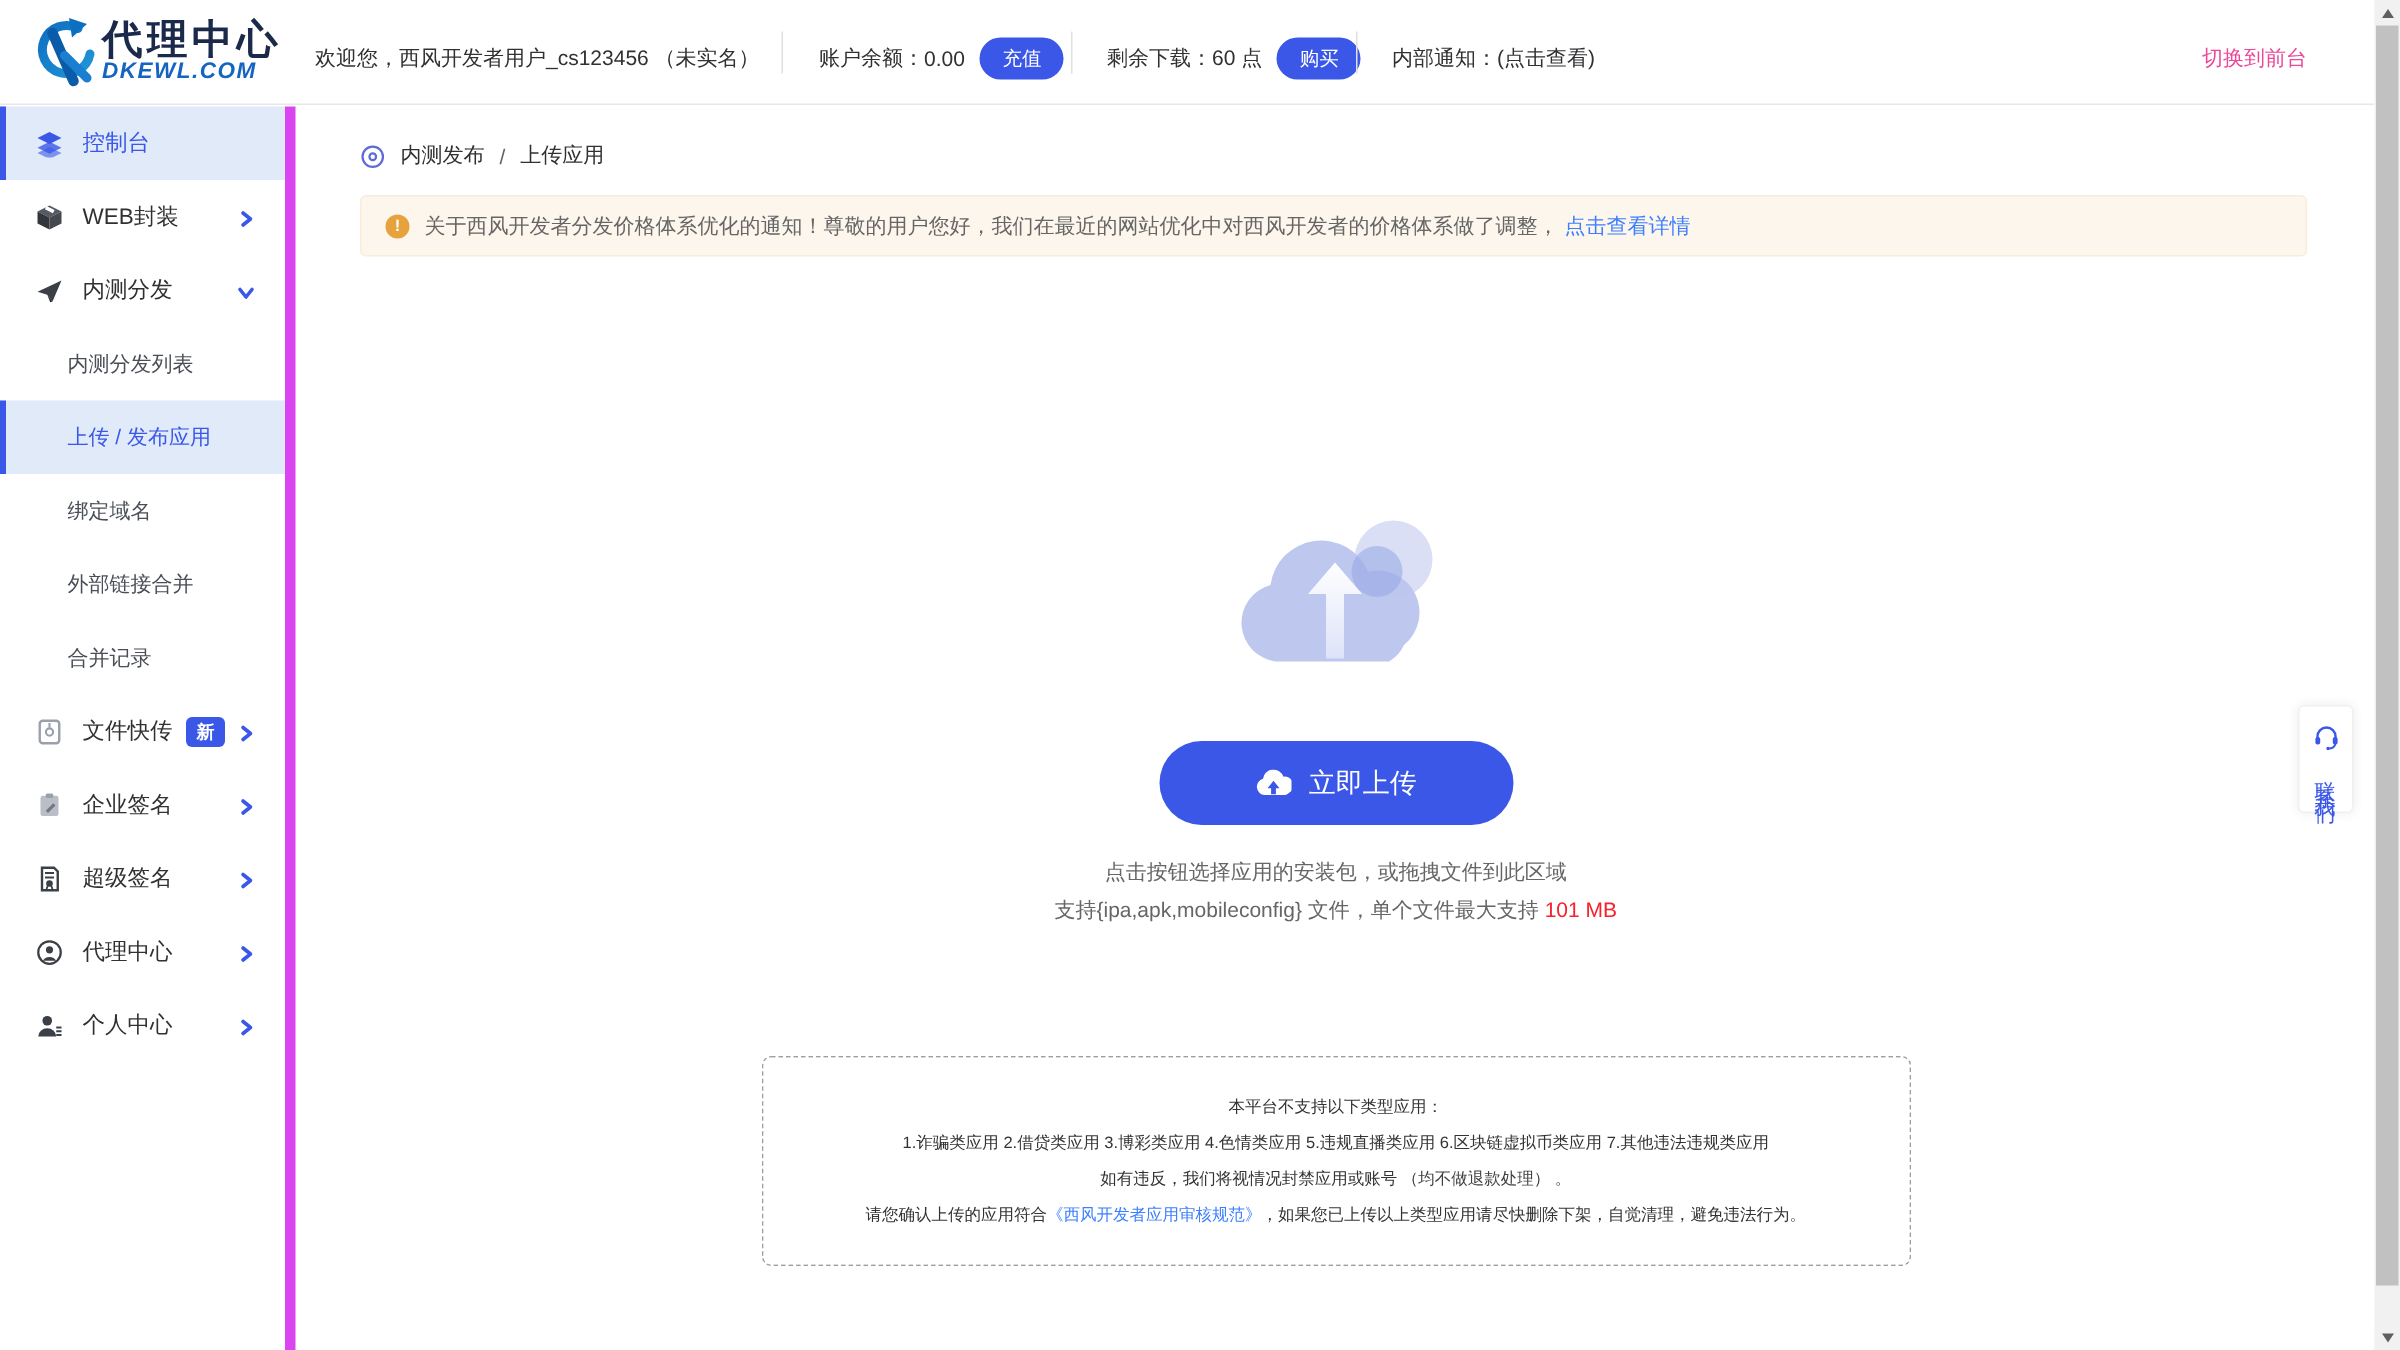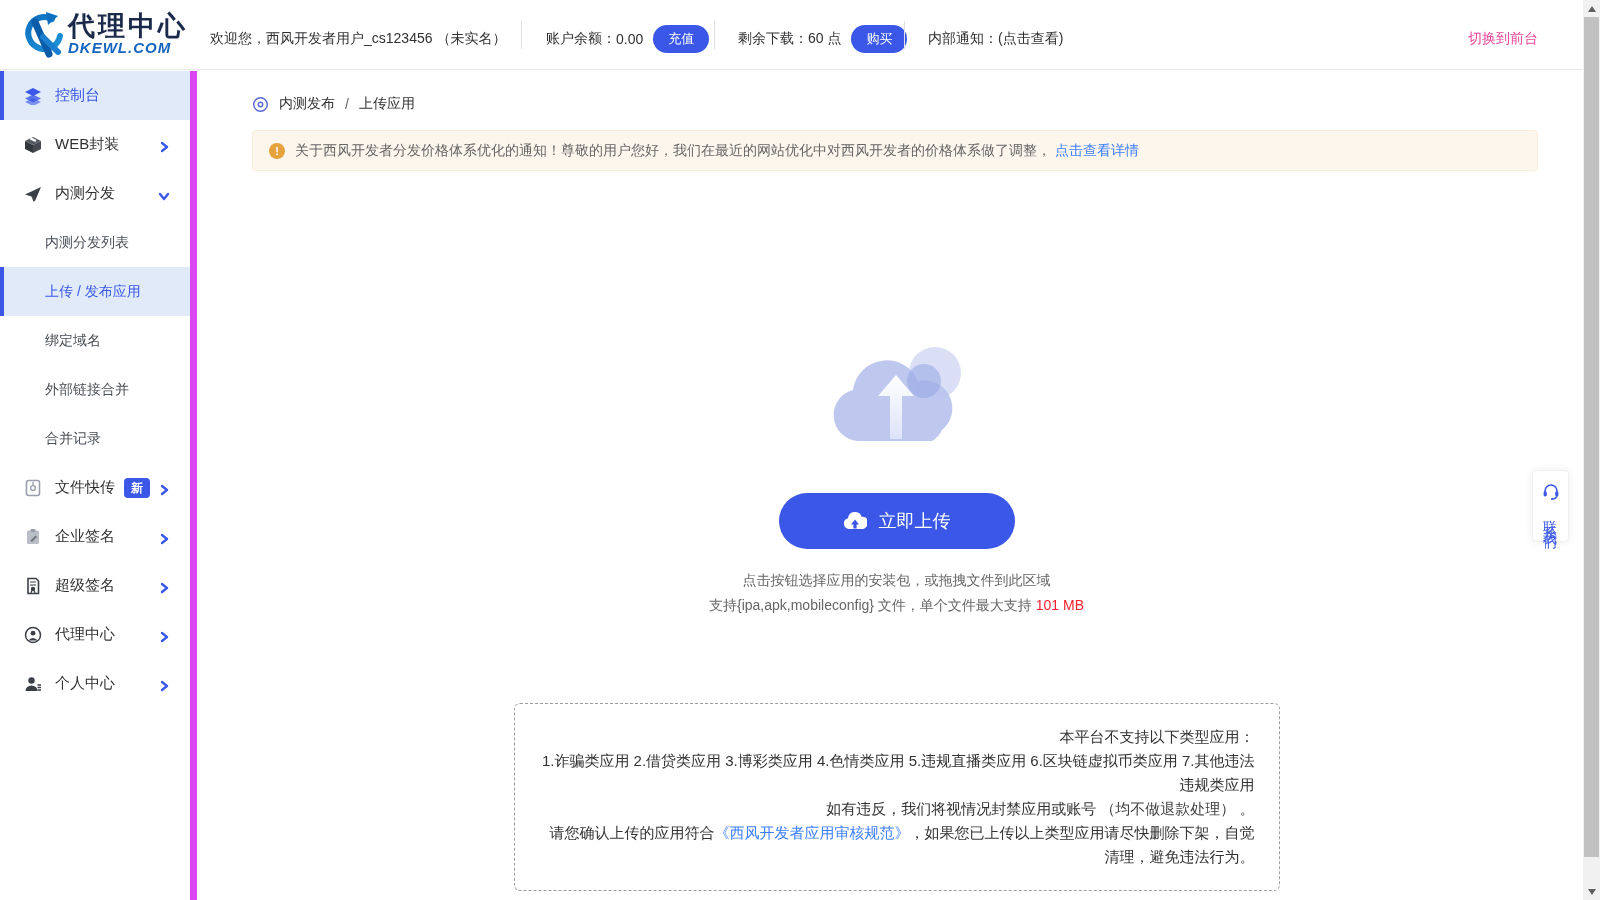--- a/index.html
+++ b/index.html
@@ -32,36 +32,36 @@
   .menu-item .chev { position:absolute; right:20px; top:19px; }
   .menu-item.active { background:#e0eaf9; color:#3a57e8; }
   .menu-item.active::before { content:""; position:absolute; left:0; top:0; bottom:0; width:4px; background:#3a57e8; }
   .sub-item { position:relative; height:49px; display:flex; align-items:center; padding-left:45px; font-size:14px; color:#4a4f57; cursor:pointer; }
   .sub-item.active { background:#e0eaf9; color:#3a57e8; }
   .sub-item.active::before { content:""; position:absolute; left:0; top:0; bottom:0; width:4px; background:#3a57e8; }
   .badge-new { margin-left:9px; background:#3a57e8; color:#fff; font-size:12px; line-height:12px; padding:4px 7px; border-radius:4px; font-weight:bold; }
   .mi-icon { width:18px; height:18px; display:inline-flex; align-items:center; justify-content:center; flex:0 0 18px; }
 
   
-  .main { position:absolute; top:71px; left:198px; right:17px; bottom:0; background:#fff; overflow:hidden;margin-left:12px; }
+  .main { position:absolute; top:71px; left:198px; right:17px; bottom:0; background:#fff; overflow:hidden; }
   .breadcrumb { display:flex; align-items:center; margin:24px 0 0 42px; font-size:14px; color:#303133; }
   .breadcrumb .bc-sep { margin:0 10px; color:#606266; }
   .breadcrumb .bc-icon { margin-right:10px; display:inline-flex; }
   .alert { margin:17px 45px 0 42px; height:41px; background:#fdf6ec; border:1px solid #faecd8; border-radius:4px; display:flex; align-items:center; padding:0 16px; font-size:14px; color:#666; }
   .warn-badge { width:16px; height:16px; border-radius:50%; background:#e6a23c; color:#fff; font-size:11px; font-weight:bold; display:flex; align-items:center; justify-content:center; margin-right:10px; flex:0 0 16px; }
   .alert a { color:#3d7fff; text-decoration:none; margin-left:4px; cursor:pointer; }
 
   .upload-zone { text-align:center; }
   .cloud-art { margin-top:168px; }
   .upload-btn { margin:32px auto 0; width:236px; height:56px; border-radius:28px; background:#3a57e8; border:none; color:#fff; font-size:18px; display:flex; align-items:center; justify-content:center; gap:12px; cursor:pointer; font-family:inherit; }
   .hint1 { margin-top:23px; font-size:14px; color:#666; }
   .hint2 { margin-top:7px; font-size:14px; color:#666; }
   .hint2 .max-red { color:#f5222d; }
 
-  .rules-box { margin:88px auto 0; width:766px; border:1px dashed #9e9e9e; border-radius:6px; padding:21px 24px; font-size:15px; color:#333; line-height:24px; text-align:right; }
+  .rules-box { margin:88px auto 0; width:766px; border:1px dashed #9e9e9e; border-radius:6px; padding:21px 24px; font-size:11px; color:#333; line-height:24px; text-align:center; }
   .rules-box .red { color:#404040; }
   .rules-box a { color:#3d7fff; text-decoration:none; cursor:pointer; }
 
   
   .contact { position:absolute; top:470px; right:31px; width:37px; background:#fff; border:1px solid #f0f0f0; border-radius:4px; box-shadow:0 0 8px rgba(0,0,0,0.08); padding:10px 0 12px; display:flex; flex-direction:column; align-items:center; cursor:pointer; z-index:20; }
   .contact-label { margin-top:8px; writing-mode:vertical-rl; text-orientation:upright; font-size:14px; color:#3a57e8; letter-spacing:5px; }
 </style>
 </head>
 <body>
 

